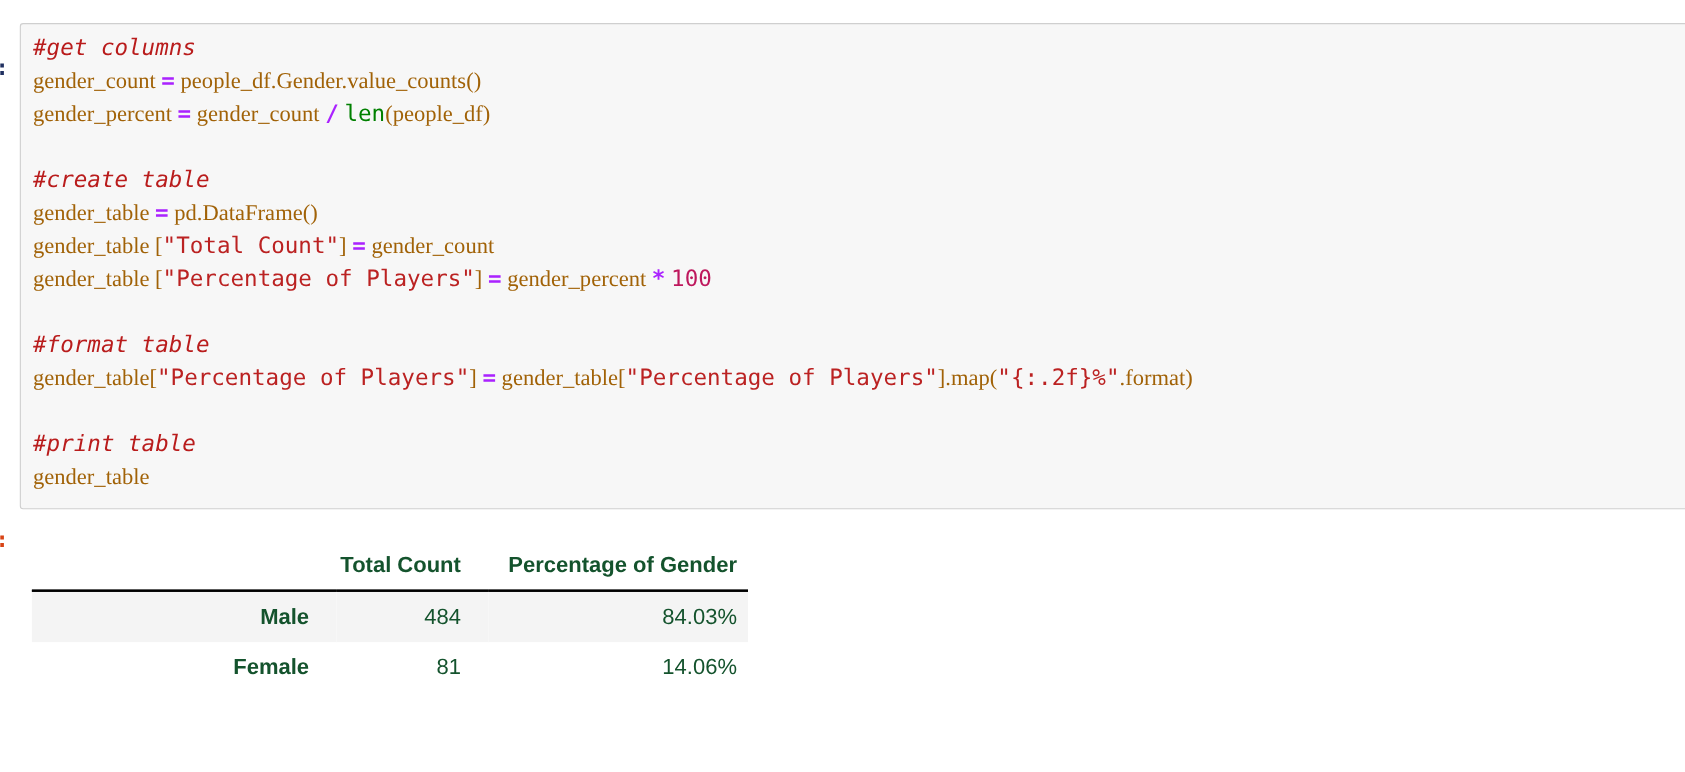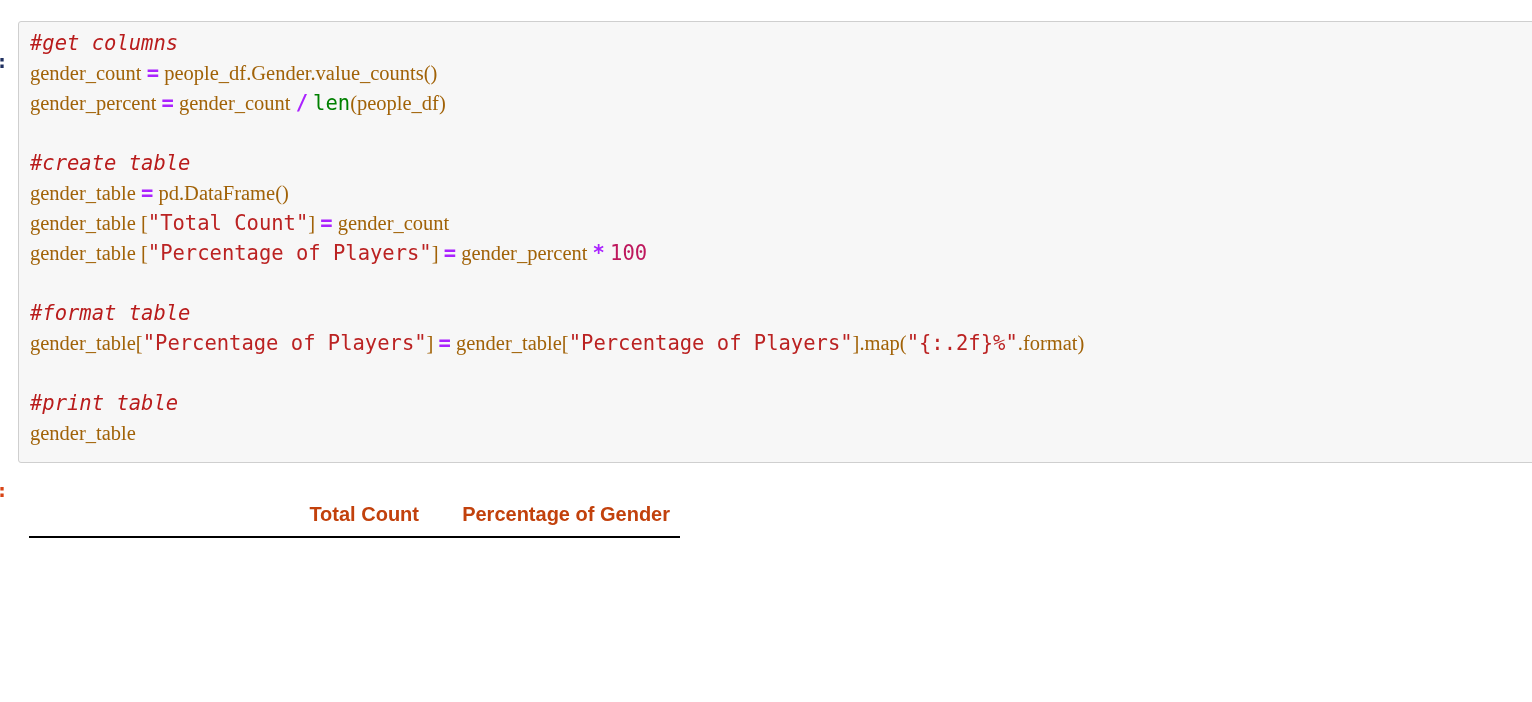--- a/index.html
+++ b/index.html
@@ -85,21 +85,21 @@
   }
 
   #df-table {
     position: absolute;
     left: 29px;
     top: 503px;
     border-collapse: collapse;
     border-spacing: 0;
     font-family: "Liberation Sans", sans-serif;
     font-size: 20px;
-    color: #c2410c;
+    color: #14532d;
   }
   #df-table th, #df-table td {
     padding: 0;
     vertical-align: middle;
     border: none;
   }
   #df-table thead th {
     font-weight: bold;
     text-align: right;
     padding-bottom: 10px;
@@ -145,14 +145,24 @@
 
 <table id="df-table">
   <thead>
     <tr>
       <th class="col-index col-blank"></th>
       <th class="col-count">Total Count</th>
       <th class="col-pct">Percentage of Gender</th>
     </tr>
   </thead>
   <tbody id="df-body">
+      <tr class="odd">
+        <th>Male</th>
+        <td class="cell-count">484</td>
+        <td class="cell-pct">84.03%</td>
+      </tr>
+      <tr class="even">
+        <th>Female</th>
+        <td class="cell-count">81</td>
+        <td class="cell-pct">14.06%</td>
+      </tr>
     </tbody>
 </table>
 
 </body></html>

